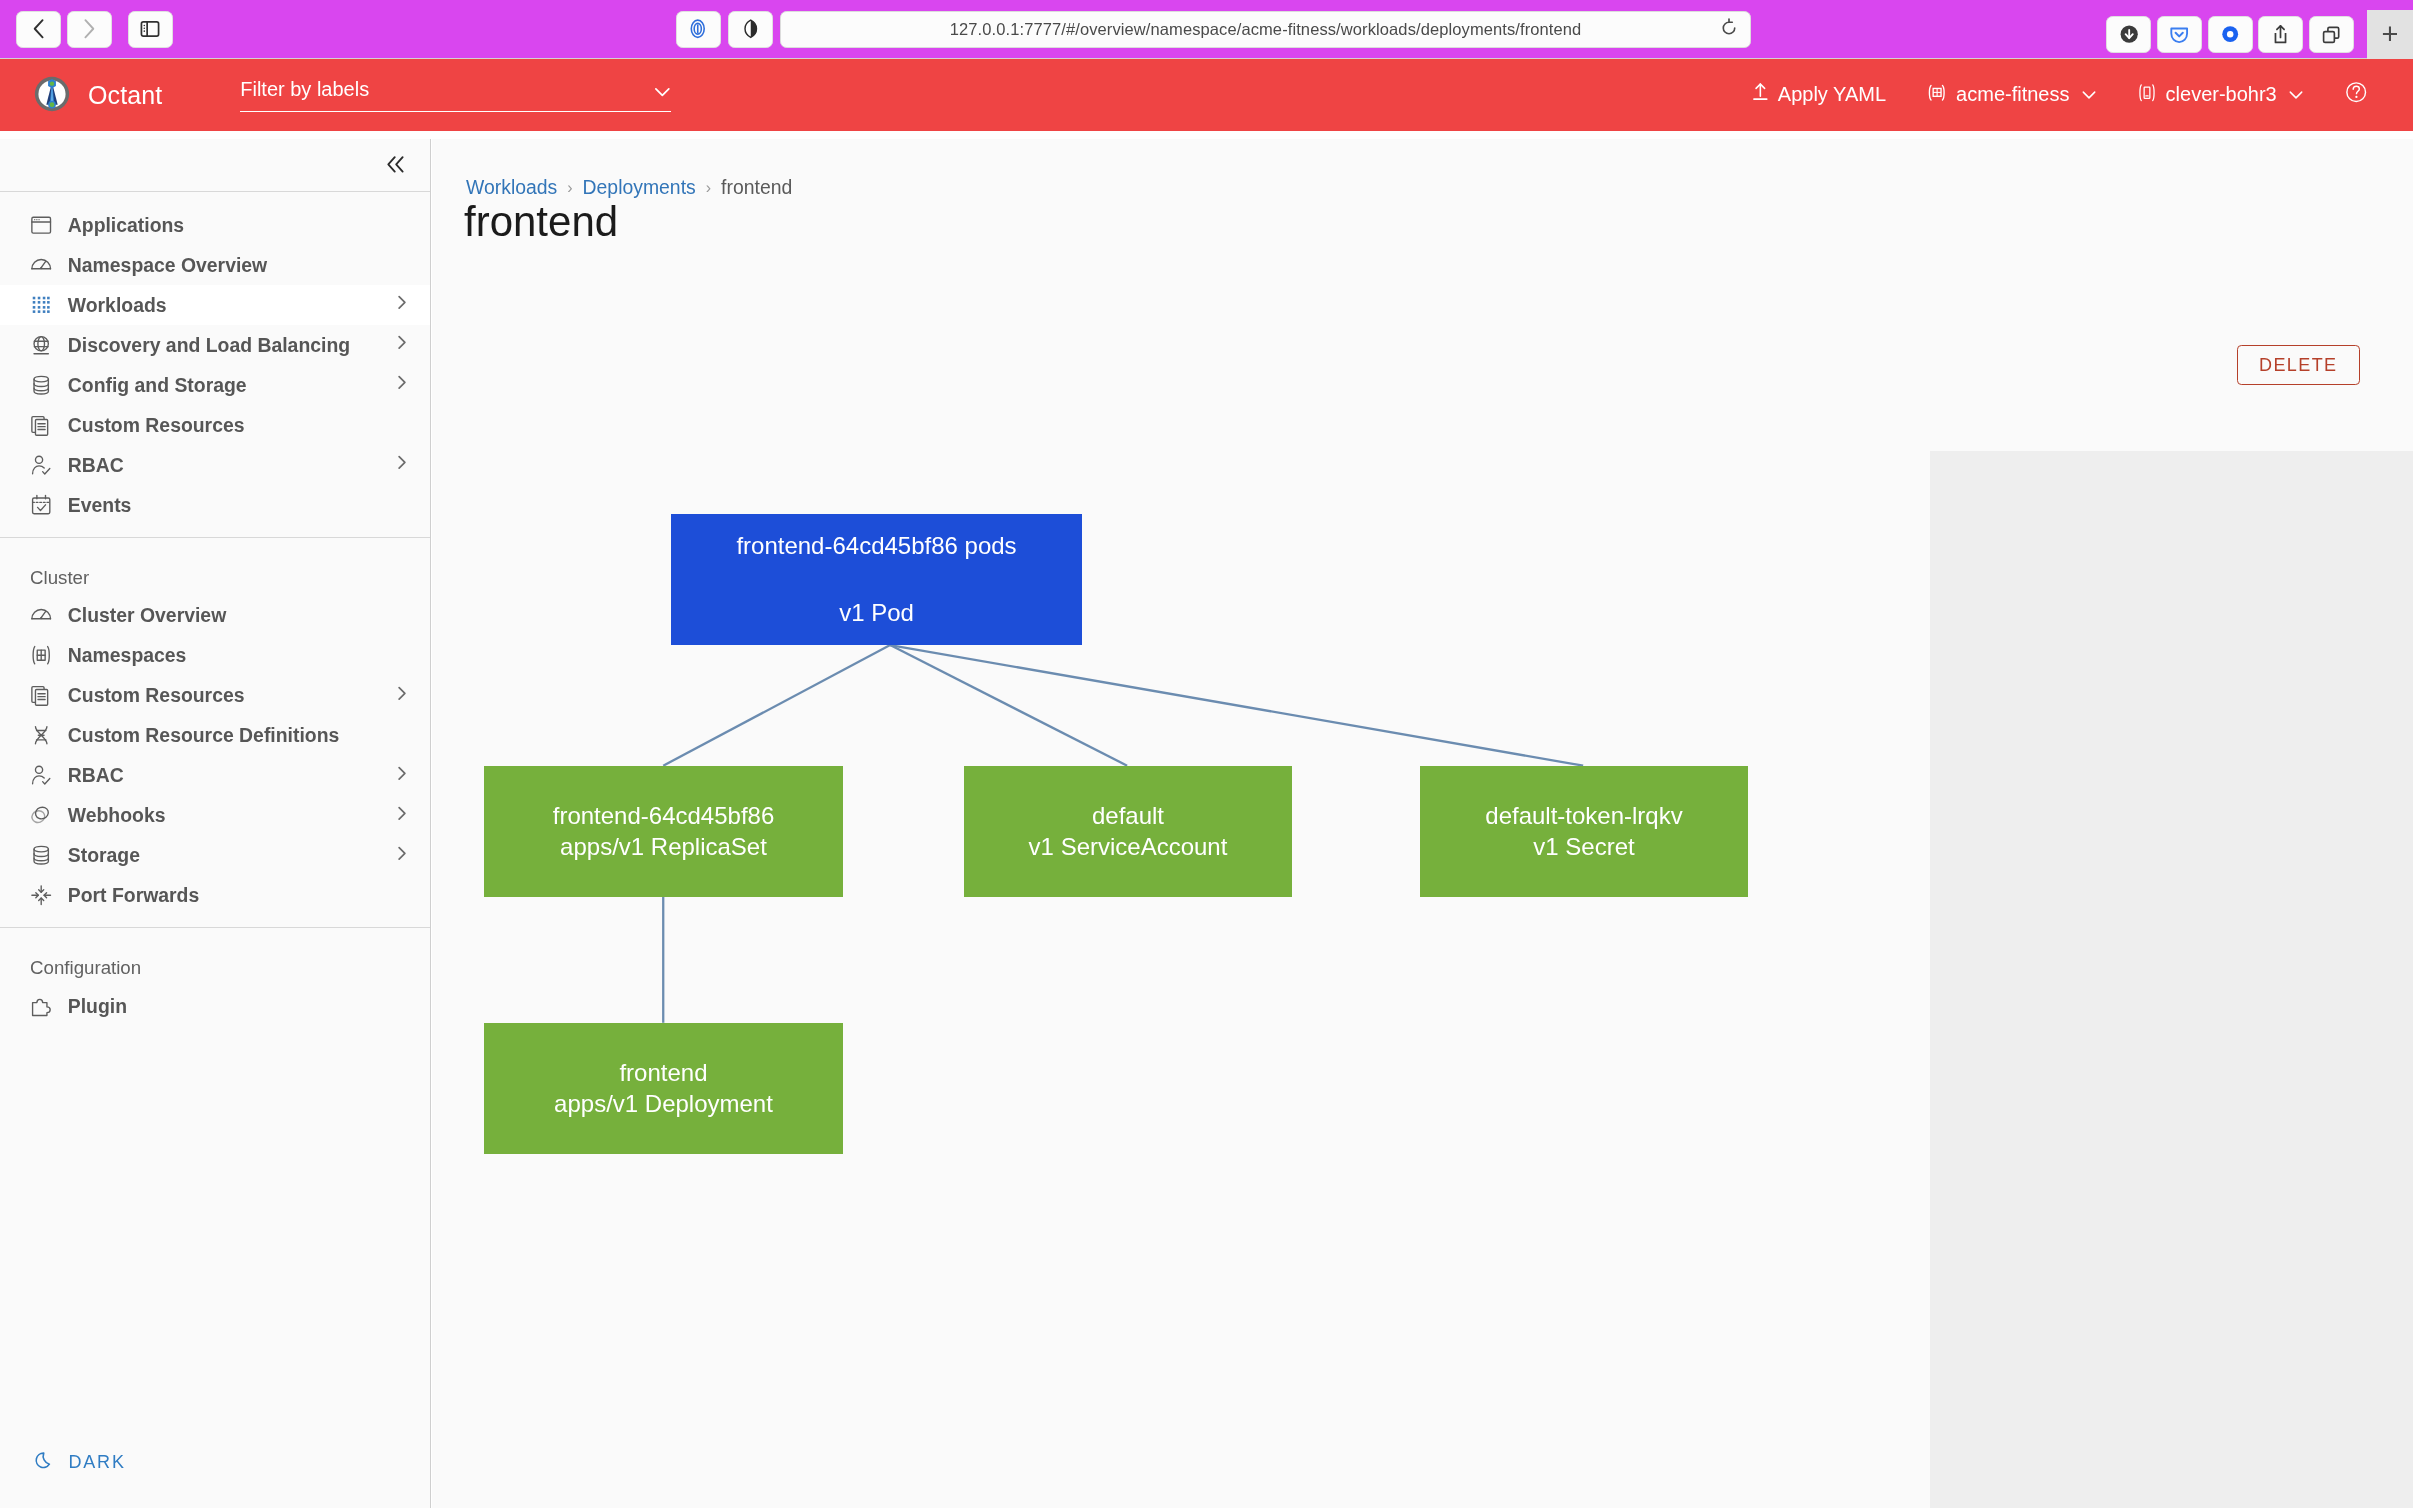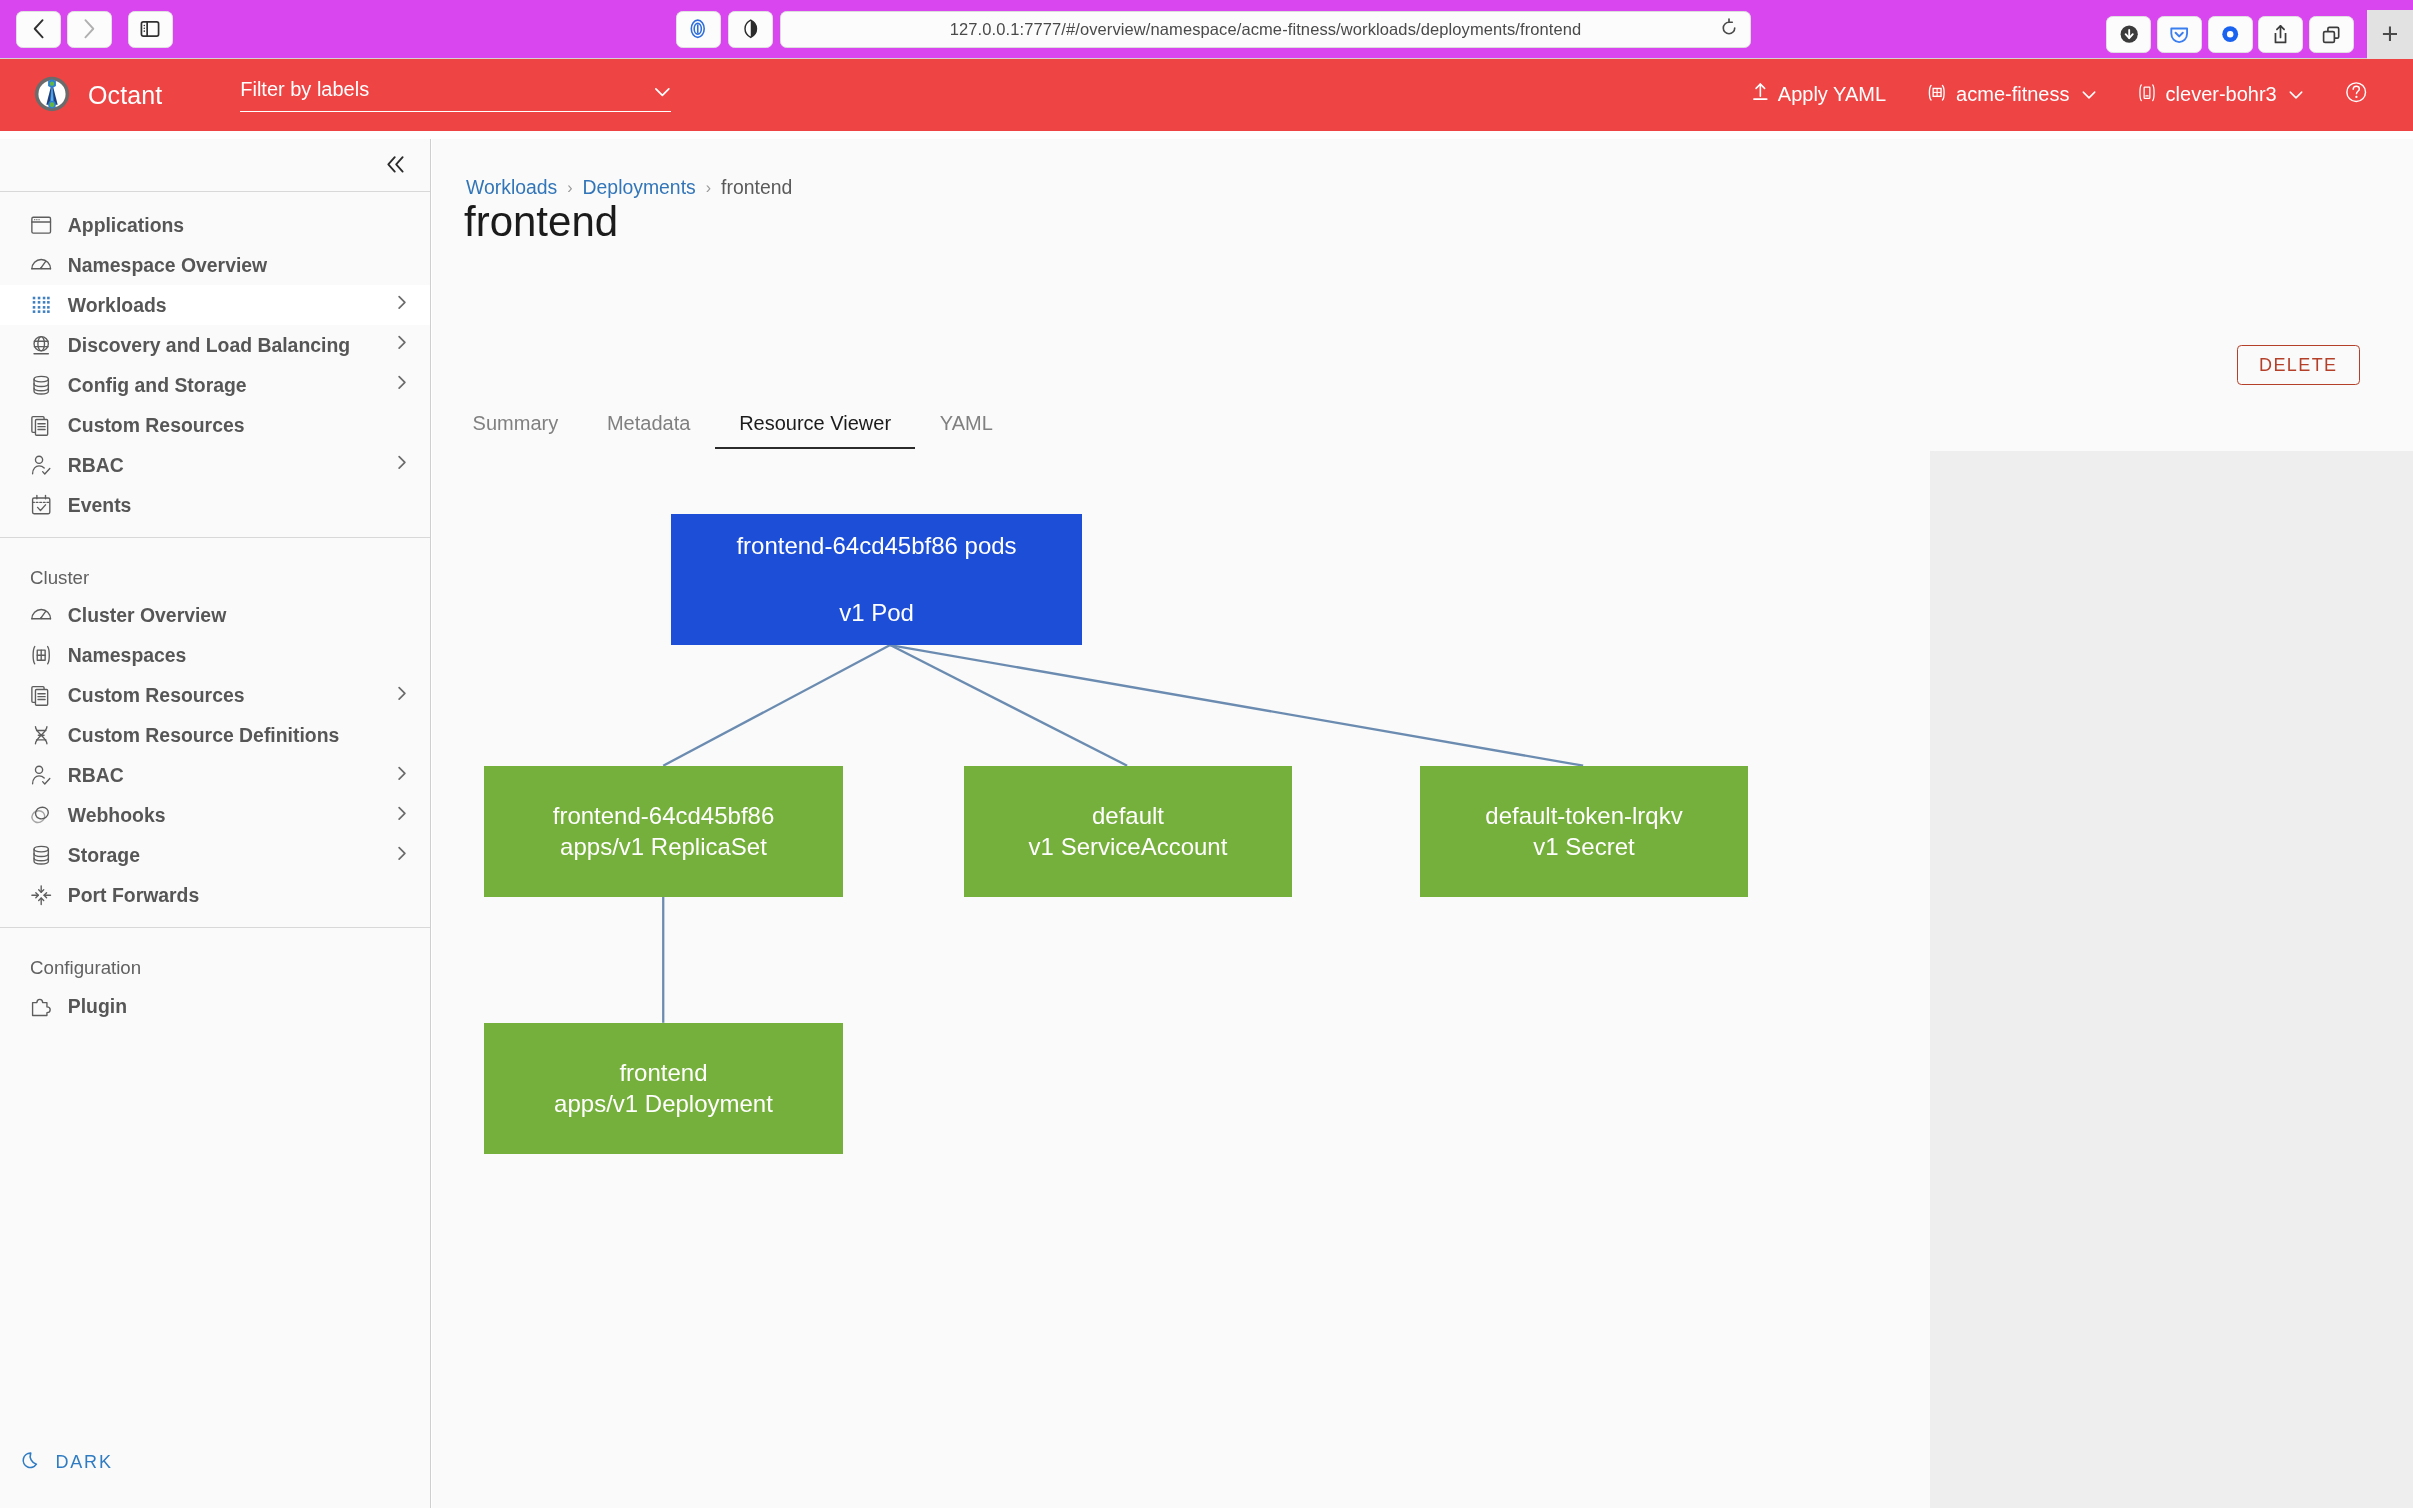--- a/index.html
+++ b/index.html
@@ -91,21 +91,21 @@
     display: flex; align-items: center; height: 40px;
     padding-left: 29px; padding-right: 20px; gap: 14.4px;
     color: #565656; font-size: 19.4px; font-weight: 700;
   }
   .nav-item.active { background: #ffffff; }
   .nav-item .ico { width: 24.4px; height: 24.4px; display: flex; align-items: center; justify-content: center; flex: 0 0 24.4px; }
   .nav-item .lbl { flex: 1; }
   .nav-item .chev { color: #6b6b6b; }
 
   #dark-toggle {
-    margin-top: auto; margin-bottom: 32px; padding-left: 21px;
+    margin-top: auto; margin-bottom: 32px; padding-left: 34px;
     display: flex; align-items: center; gap: 13px;
     color: #2f7cc3; font-size: 18px; letter-spacing: 1.8px; font-weight: 400;
   }
 
   
   #main {
     position: absolute; top: 139px; left: 432px; width: 1982px; height: 1369px;
     background: #fafafa;
   }
   #breadcrumb {
@@ -594,26 +594,20 @@
 <div id="main">
   <div id="breadcrumb">
       <a href="#">Workloads</a>
       <span class="sep">›</span>
       <a href="#">Deployments</a>
       <span class="sep">›</span>
       <span class="cur">frontend</span>
     </div>
   <div id="page-title">frontend</div>
   <button id="delete-button">DELETE</button>
-  <div id="tabs">
-      <div class="tab">Summary</div>
-      <div class="tab">Metadata</div>
-      <div class="tab active">Resource Viewer</div>
-      <div class="tab">YAML</div>
-    </div>
   <div id="tab-rule"></div>
 
   <div id="graph-canvas">
     <svg id="graph-svg" width="1498" height="1196" viewBox="0 0 2086 1665">
         <line x1="638" y1="270" x2="322" y2="438" stroke="#6b8cb0" stroke-width="3.2"></line>
         <line x1="638" y1="270" x2="968" y2="438" stroke="#6b8cb0" stroke-width="3.2"></line>
         <line x1="638" y1="270" x2="1603" y2="438" stroke="#6b8cb0" stroke-width="3.2"></line>
         <line x1="322" y1="620" x2="322" y2="796" stroke="#6b8cb0" stroke-width="3.2"></line>
       </svg>
     <div id="graph-nodes">

